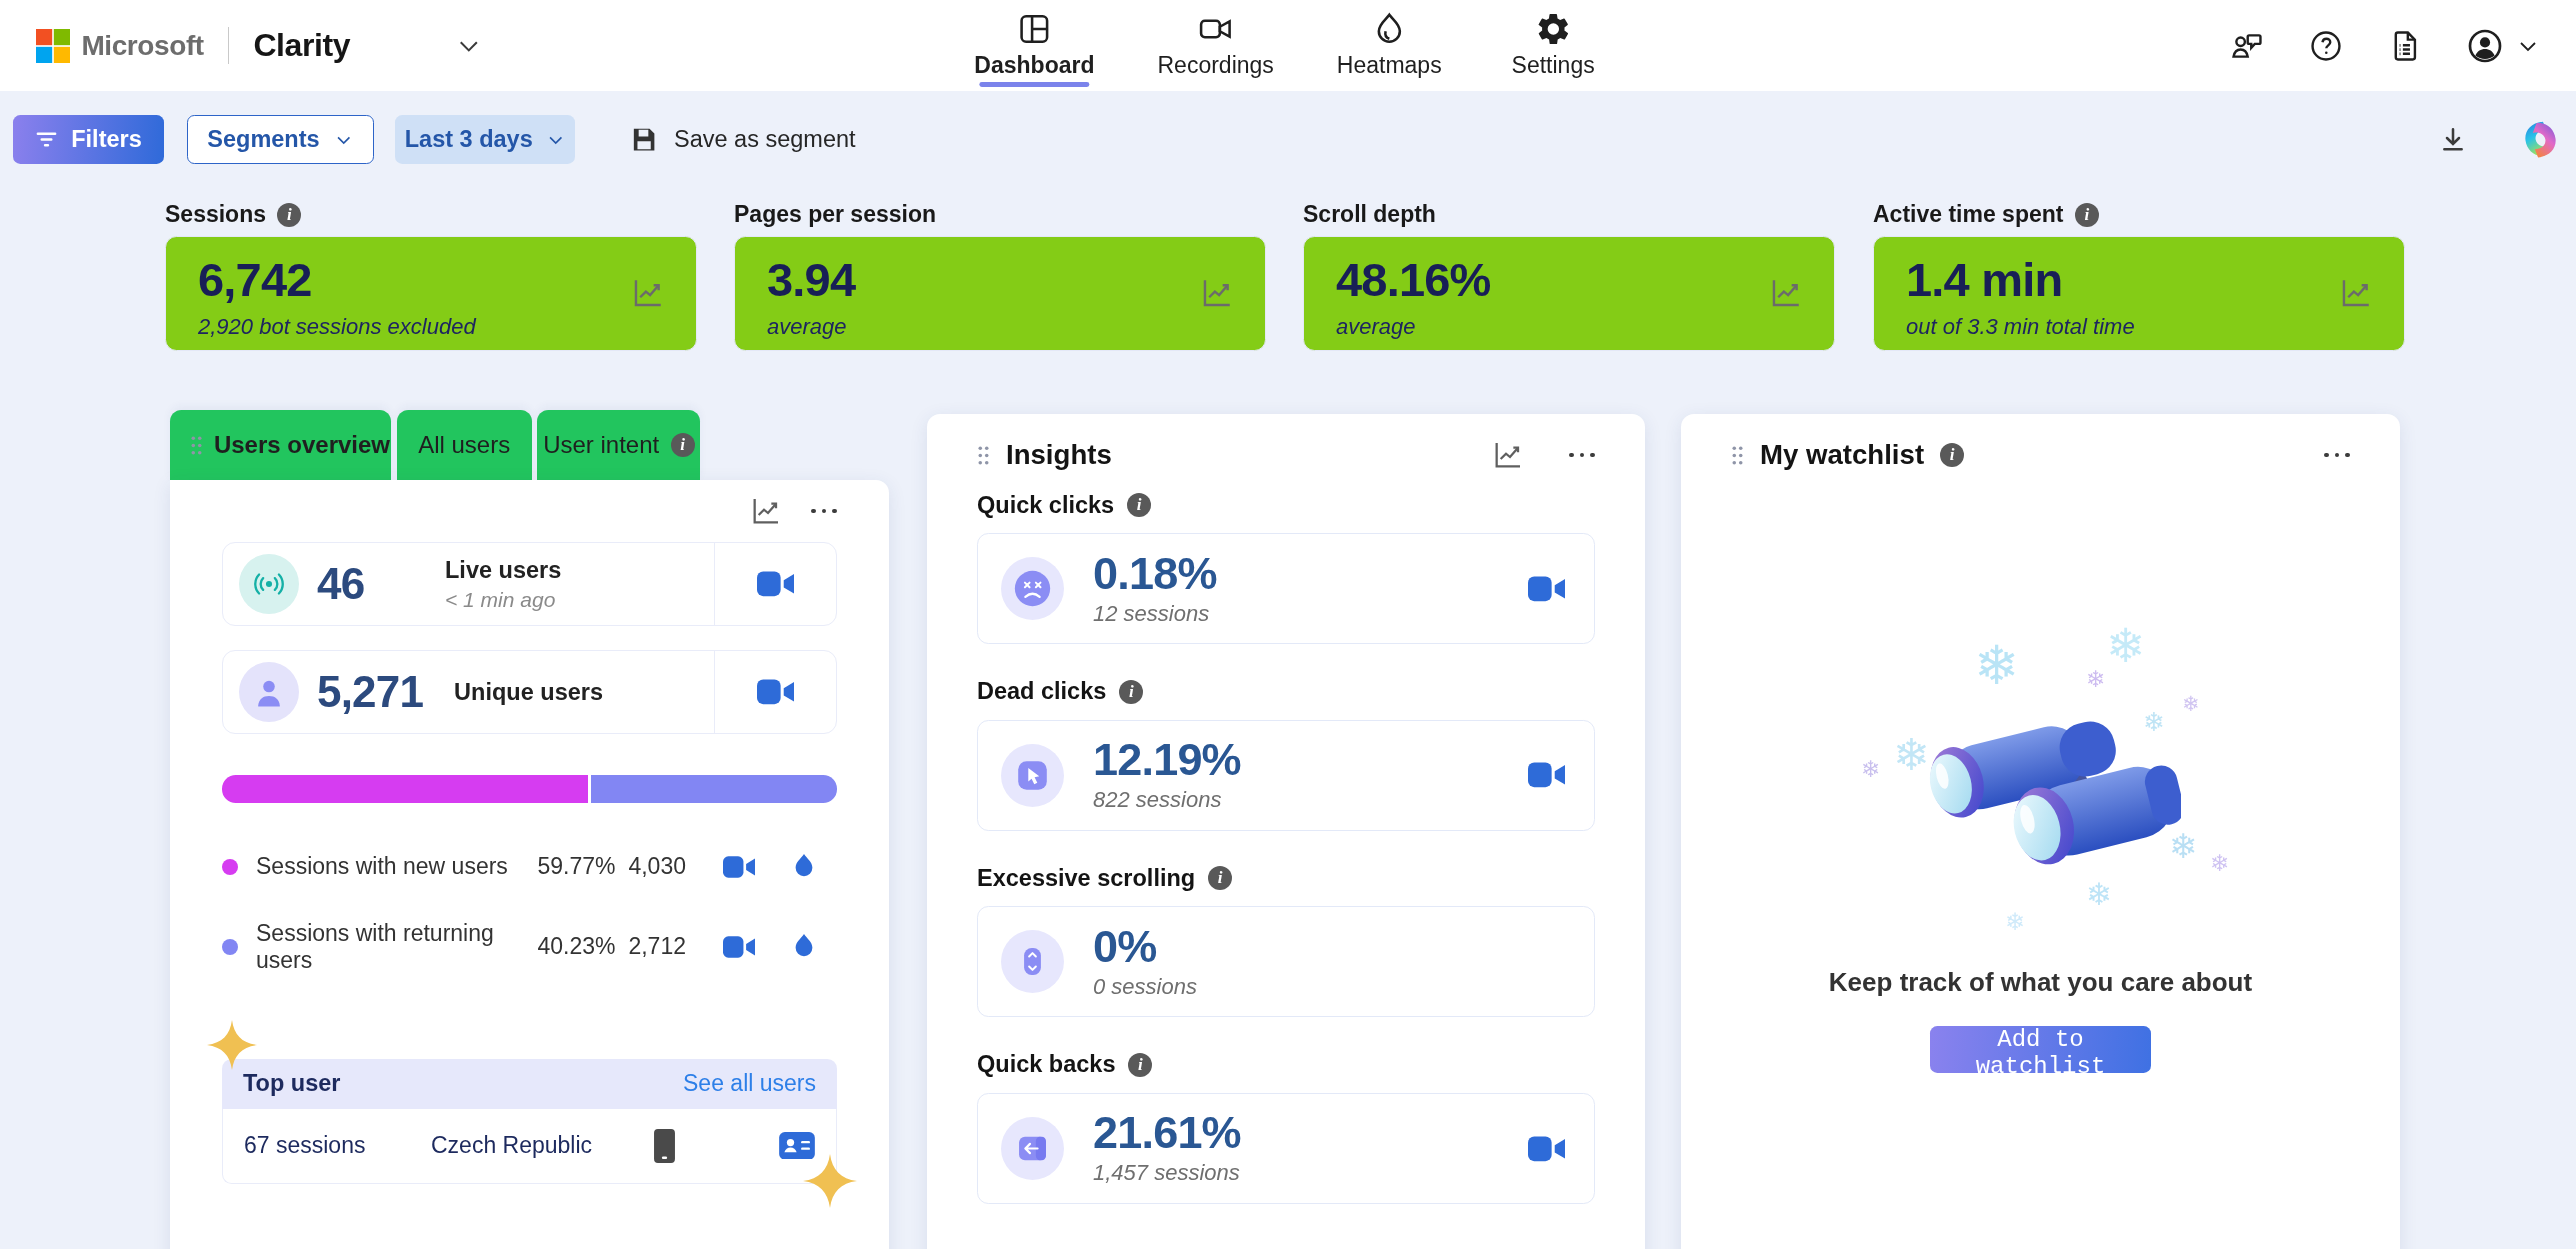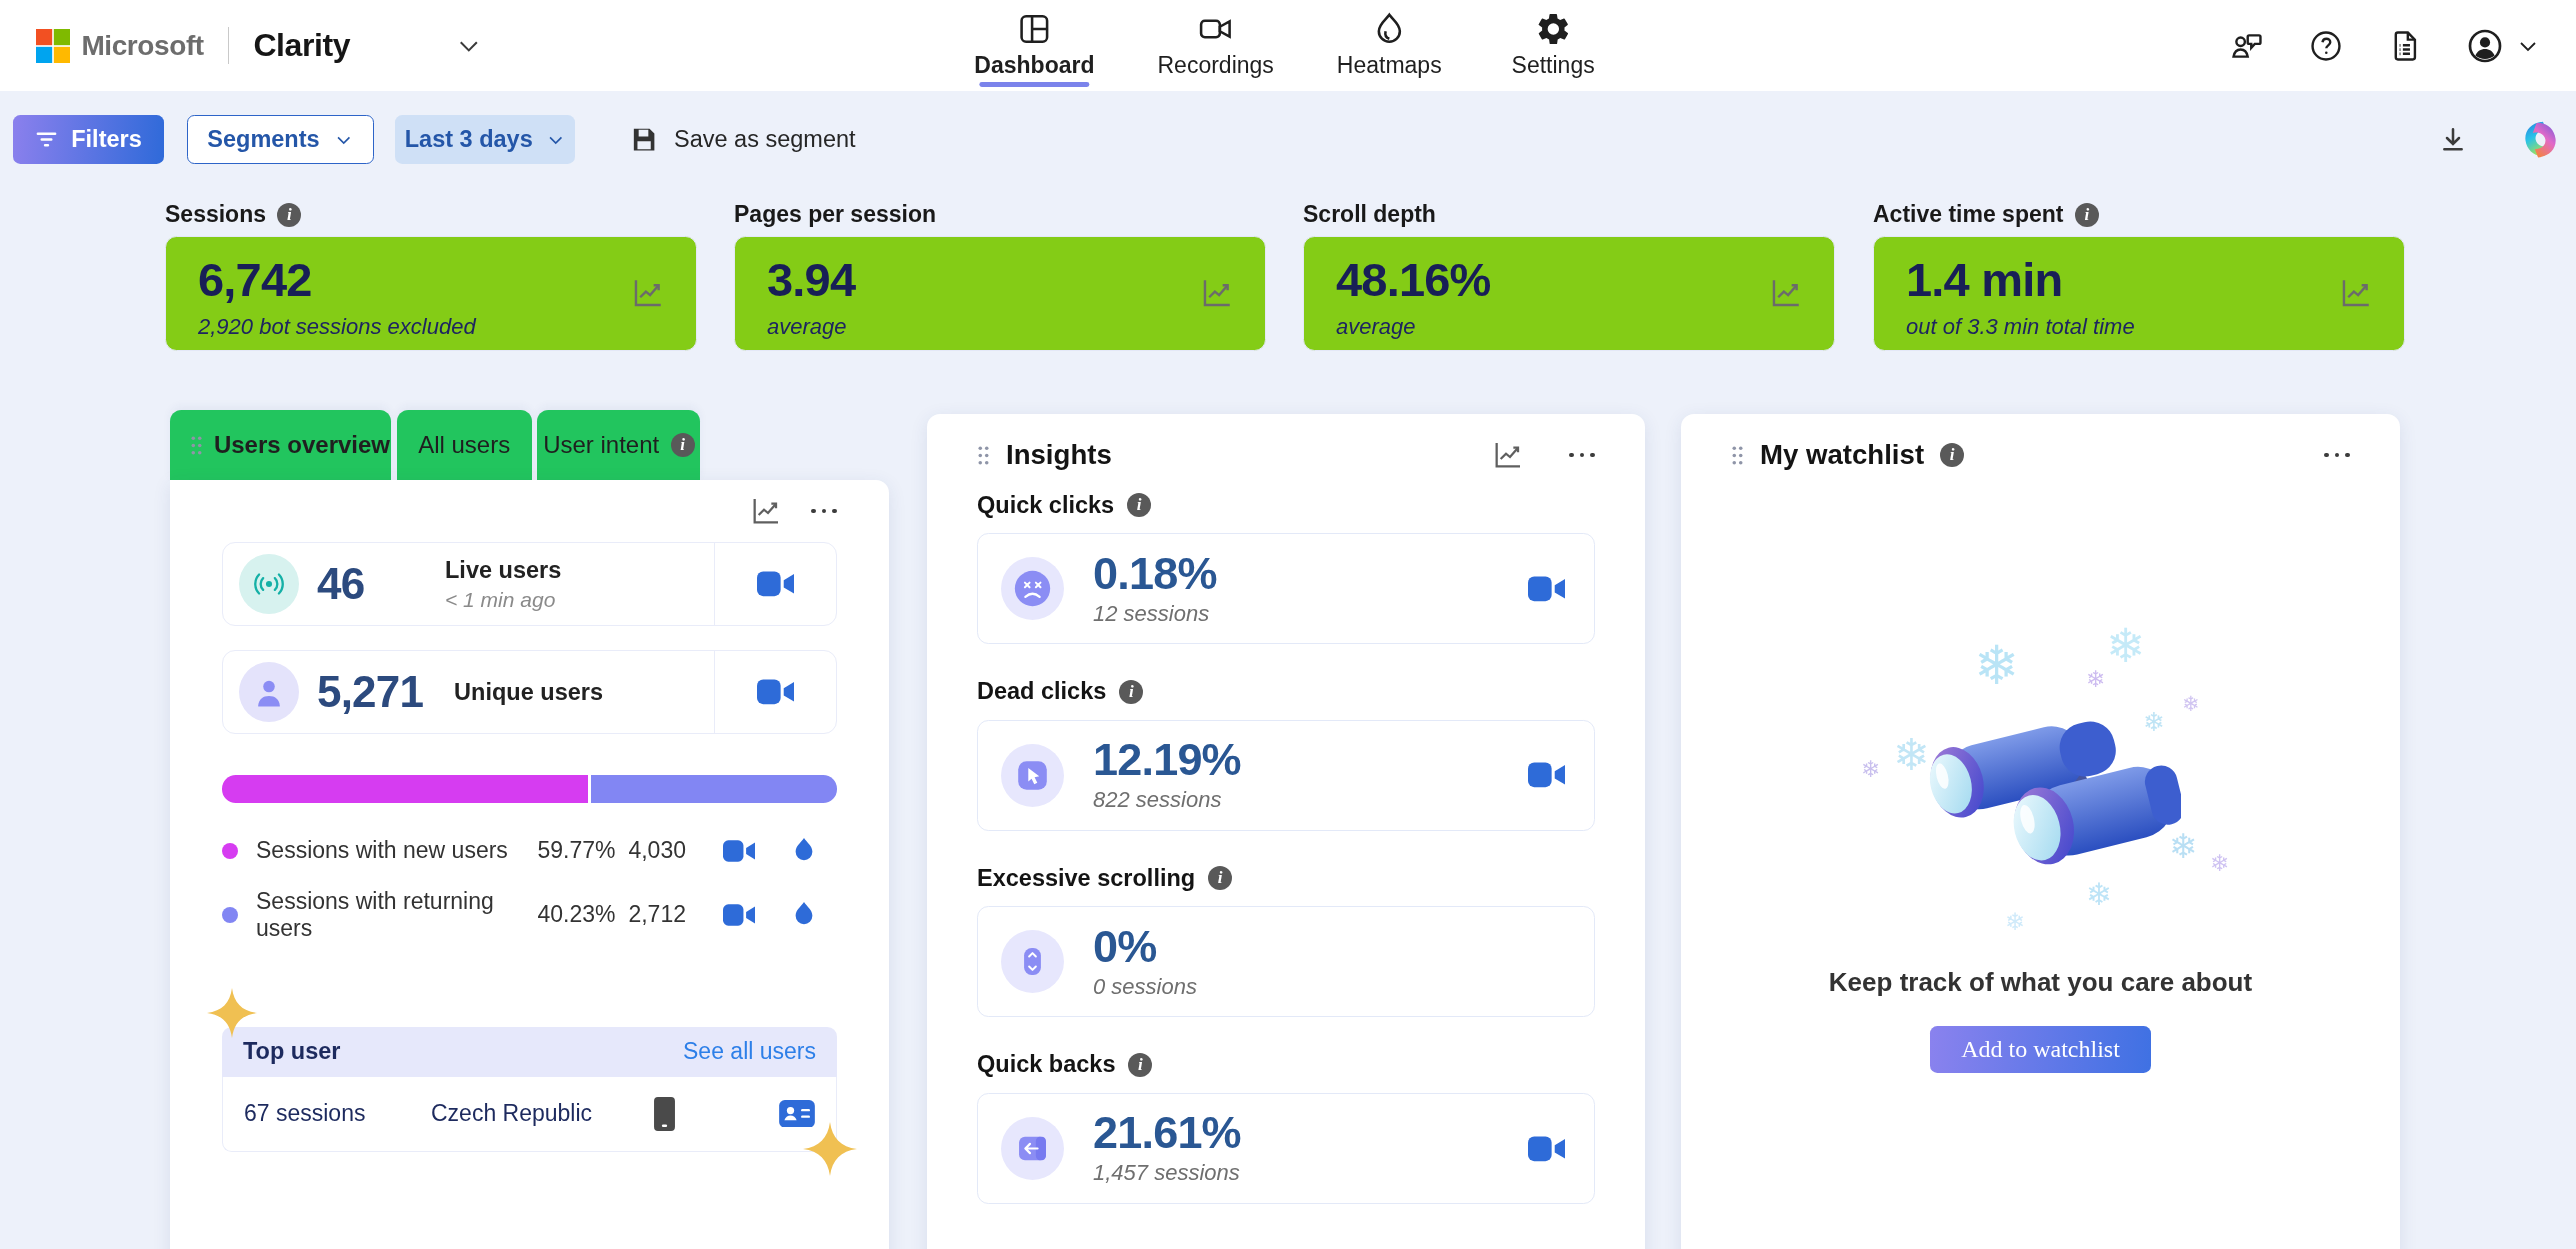--- a/index.html
+++ b/index.html
@@ -75,21 +75,21 @@
   .ucircle.teal{background:#d7f2ef;}
   .ucircle.lav{background:#e4e3fb;}
   .unum{font-size:44px;font-weight:700;color:var(--usernum);letter-spacing:-0.8px;margin-right:31px;min-width:97px;}
   .ulabels{display:flex;flex-direction:column;gap:4px;}
   .ulabel{font-size:23.5px;font-weight:600;color:#222;}
   .usub{font-size:21px;font-style:italic;color:#8a8a8a;}
   .ucam{margin-left:auto;align-self:stretch;width:122px;border-left:1.6px solid var(--innerborder);
         display:flex;align-items:center;justify-content:center;cursor:pointer;}
   .splitbar{display:flex;gap:3.2px;height:27.6px;border-radius:13.8px;overflow:hidden;margin-top:41px;background:#fff;}
   .splitbar .seg{height:100%;}
-  .legend{display:flex;align-items:center;height:32px;margin-top:32px;font-size:23px;color:#333;padding-right:21px;}
+  .legend{display:flex;align-items:center;height:32px;margin-top:48px;font-size:23px;color:#333;padding-right:21px;}
   .legend .dot{width:16px;height:16px;border-radius:50%;margin-right:18px;flex:none;}
   .legend .lspace{flex:1;}
   .legend .cnt{margin-left:13px;}
   .legend .icon{margin-left:37px;cursor:pointer;}
   .topuser{position:relative;margin-top:96px;}
   .tu-head{height:50px;background:#e6e8fb;border-radius:9.7px 9.7px 0 0;display:flex;align-items:center;
            justify-content:space-between;padding:0 21px;}
   .tu-title{font-size:23.5px;font-weight:700;color:#1d2a5e;}
   .tu-link{font-size:23px;color:#2d7fe8;cursor:pointer;}
   .tu-row{height:75px;border:1.6px solid var(--innerborder);border-top:none;border-radius:0 0 9.7px 9.7px;
@@ -112,21 +112,21 @@
   .ins-sess{font-size:22px;font-style:italic;color:#6f6f6f;}
   .ins-cam{margin-left:auto;cursor:pointer;}
   
   .watchlist{left:1681px;width:719px;padding:0 50px;}
   .watchlist .panel-head{padding:24px 0 0 0;}
   .illus{position:relative;height:495px;}
   .flake{position:absolute;font-size:32px;line-height:1;pointer-events:none;}
   .wl-msg{text-align:center;font-size:26px;font-weight:600;color:#333;}
   .wl-btn{display:block;margin:27.6px auto 0;width:221px;height:47px;border:none;border-radius:7.3px;
           background:linear-gradient(95deg,#8a82ee,#3f71e3);color:#fff;font-size:24px;
-          font-family:Liberation Serif, serif;cursor:pointer;}
+          font-family:Liberation Mono, monospace;cursor:pointer;}
 </style>
 </head>
 <body>
 
 <div class="page">
 
   <header class="topbar">
     <div class="brand">
       <span>
         <svg width="34" height="34" viewBox="0 0 21 21">

